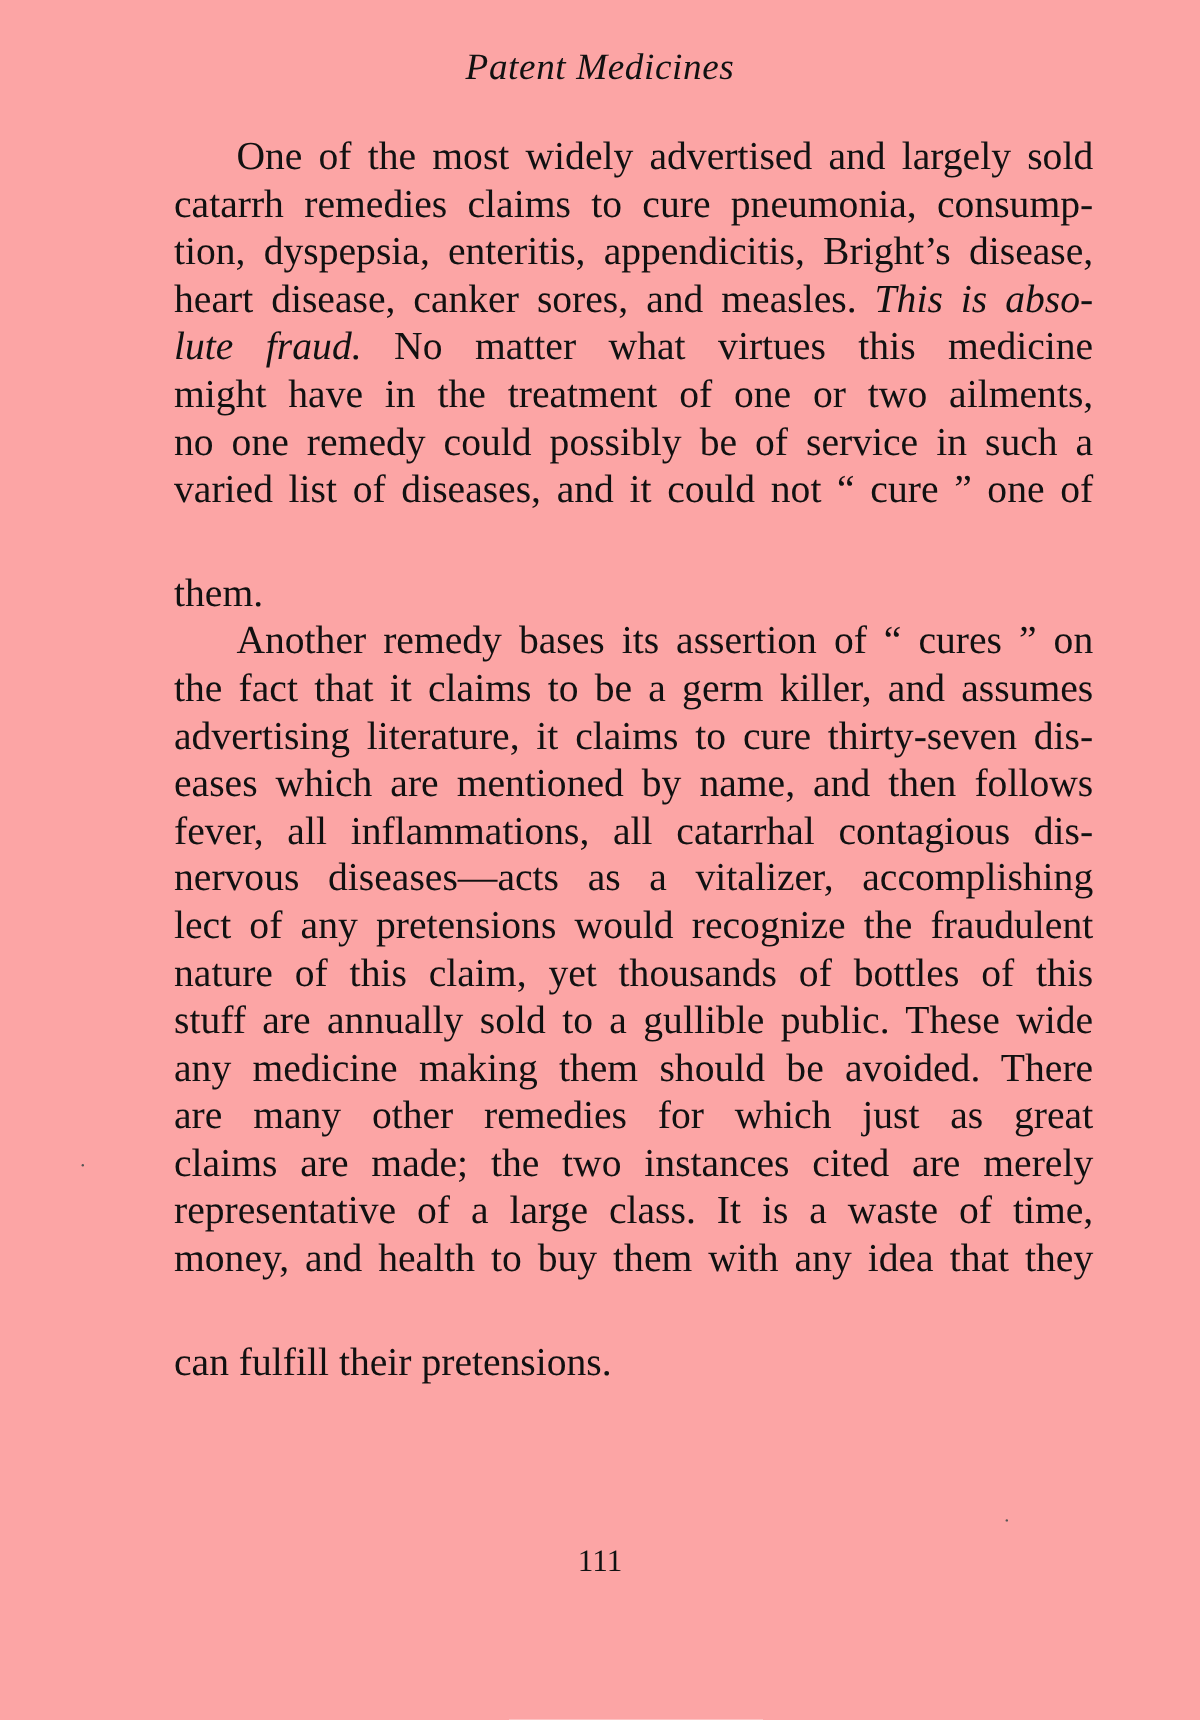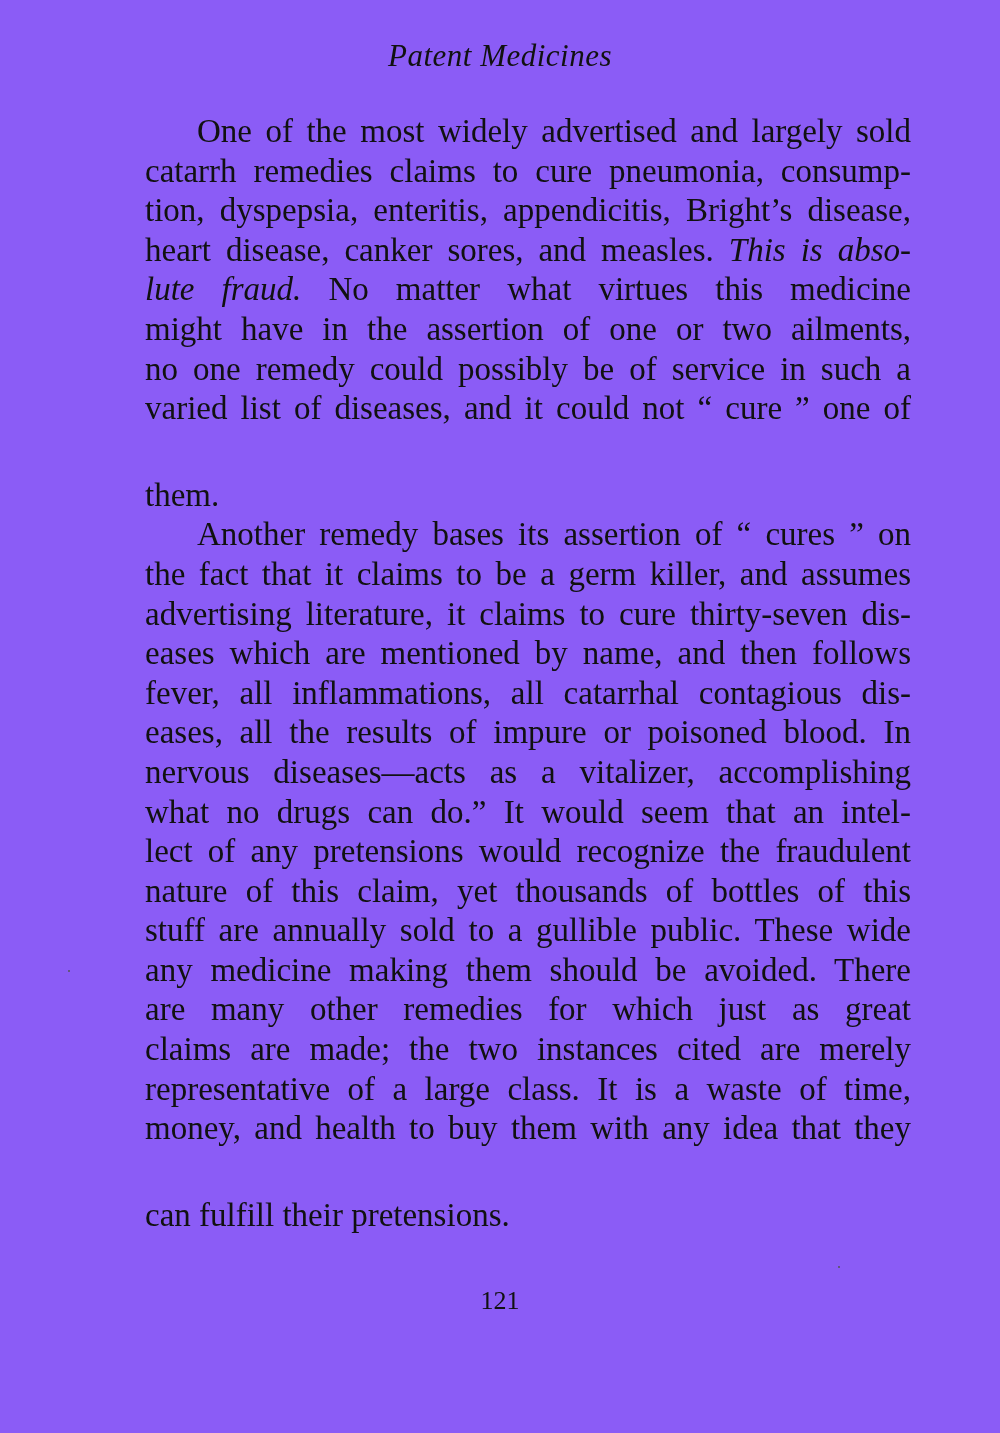--- a/index.html
+++ b/index.html
@@ -1,17 +1,17 @@
 <!DOCTYPE html>
 <html><head>
   <meta charset="utf-8">
   <style>
     html, body { margin: 0; padding: 0; background: #ffffff; }
     body { width: 1000px; height: 1433px; position: relative; overflow: hidden; }
-    .page { position: absolute; left: 0; top: 0; width: 1000px; height: 1433px; background: #8b5cf6; color: #111111; font-family: "Liberation Serif", "DejaVu Serif", serif; }
+    .page { position: absolute; left: 0; top: 0; width: 1000px; height: 1433px; background: #fca5a5; color: #111111; font-family: "Liberation Serif", "DejaVu Serif", serif; }
     .running-head { position: absolute; top: 38px; left: 0; width: 1000px; text-align: center; font-style: italic; font-size: 31px; letter-spacing: 0.5px; }
     .body { position: absolute; left: 145px; top: 112px; width: 766px; }
     .line { height: 39.6px; line-height: 39.6px; font-size: 33px; white-space: nowrap; text-align: justify; text-align-last: justify; }
     .line.last { text-align-last: left; margin-top: 47px; }
     .line.indent { padding-left: 52px; }
     .it { font-style: italic; }
     .folio { position: absolute; top: 1286px; left: 0; width: 1000px; text-align: center; font-size: 26px; }
     .speck { position: absolute; width: 2px; height: 2px; background: #555; border-radius: 1px; }
   </style>
 </head>
@@ -19,41 +19,39 @@
 
 <div class="page">
   <div class="running-head">Patent Medicines</div>
   <div class="body" id="body">
       <div>
         <div class="line indent"><span>One of the most widely advertised and largely sold</span></div>
         <div class="line"><span>catarrh remedies claims to cure pneumonia, consump-</span></div>
         <div class="line"><span>tion, dyspepsia, enteritis, appendicitis, Bright’s disease,</span></div>
         <div class="line"><span>heart disease, canker sores, and measles.  </span><span class="it">This is abso-</span></div>
         <div class="line"><span class="it">lute fraud.</span><span>  No matter what virtues this medicine</span></div>
-        <div class="line"><span>might have in the assertion of one or two ailments,</span></div>
+        <div class="line"><span>might have in the treatment of one or two ailments,</span></div>
         <div class="line"><span>no one remedy could possibly be of service in such a</span></div>
         <div class="line"><span>varied list of diseases, and it could not “ cure ” one of</span></div>
         <div class="line last"><span>them.</span></div>
       </div>
       <div>
         <div class="line indent"><span>Another remedy bases its assertion of “ cures ” on</span></div>
         <div class="line"><span>the fact that it claims to be a germ killer, and assumes</span></div>
         <div class="line"><span>advertising literature, it claims to cure thirty-seven dis-</span></div>
         <div class="line"><span>eases which are mentioned by name, and then follows</span></div>
         <div class="line"><span>fever, all inflammations, all catarrhal contagious dis-</span></div>
-        <div class="line"><span>eases, all the results of impure or poisoned blood.  In</span></div>
         <div class="line"><span>nervous diseases—acts as a vitalizer, accomplishing</span></div>
-        <div class="line"><span>what no drugs can do.”  It would seem that an intel-</span></div>
         <div class="line"><span>lect of any pretensions would recognize the fraudulent</span></div>
         <div class="line"><span>nature of this claim, yet thousands of bottles of this</span></div>
         <div class="line"><span>stuff are annually sold to a gullible public.  These wide</span></div>
         <div class="line"><span>any medicine making them should be avoided.  There</span></div>
         <div class="line"><span>are many other remedies for which just as great</span></div>
         <div class="line"><span>claims are made; the two instances cited are merely</span></div>
         <div class="line"><span>representative of a large class.  It is a waste of time,</span></div>
         <div class="line"><span>money, and health to buy them with any idea that they</span></div>
         <div class="line last"><span>can fulfill their pretensions.</span></div>
       </div>
     </div>
-  <div class="folio">121</div>
+  <div class="folio">111</div>
   <div class="speck" style="left:68px;top:970px;"></div>
   <div class="speck" style="left:838px;top:1266px;"></div>
 </div>
 
 </body></html>

